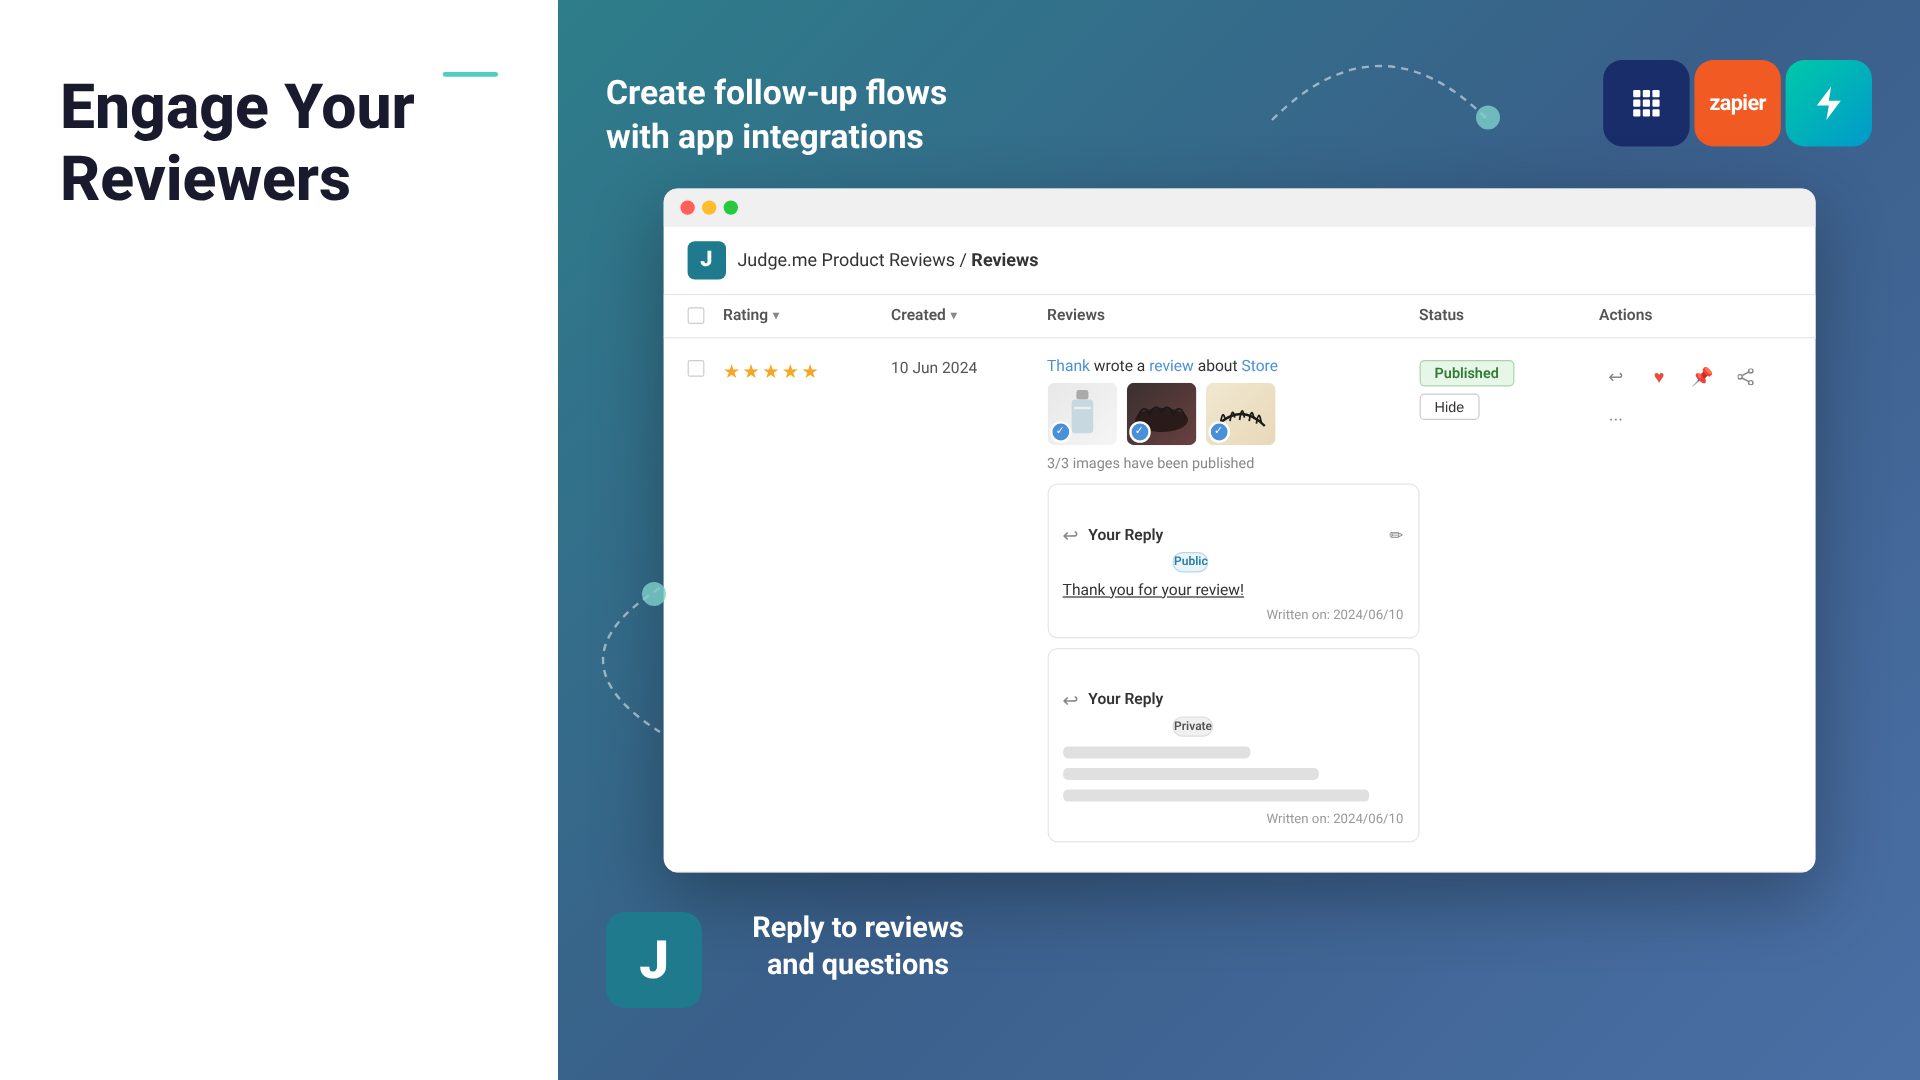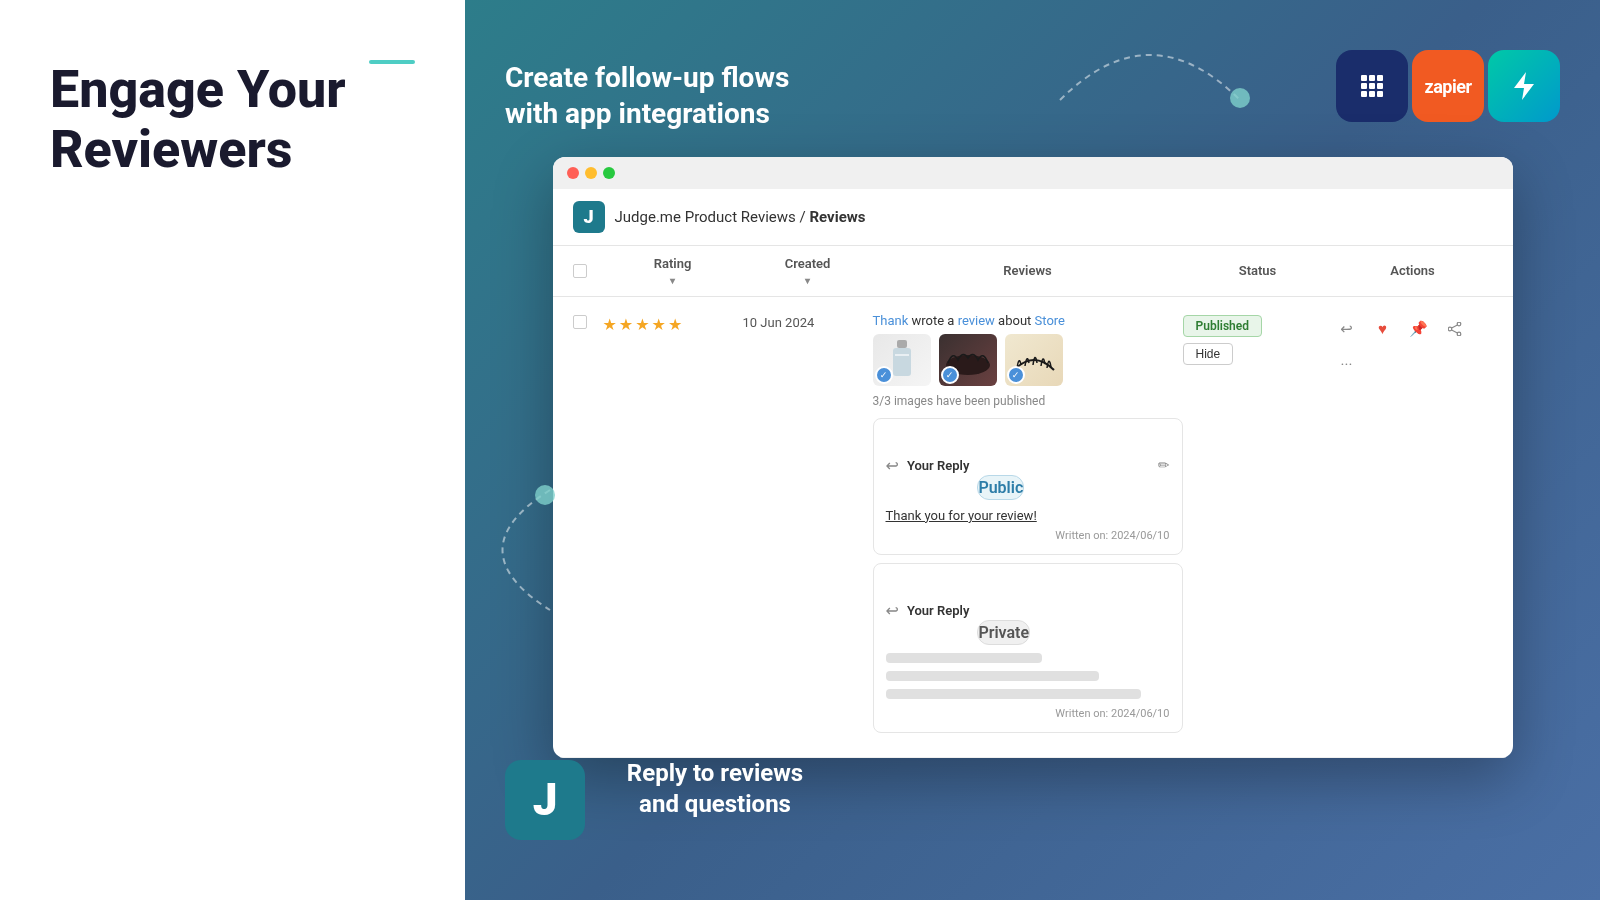--- a/index.html
+++ b/index.html
@@ -202,21 +202,20 @@
       border-bottom: 1px solid #e5e5e5;
       background: #fff;
     }
     .table-header-cell {
       font-size: 13px;
       font-weight: 600;
       color: #555;
       display: flex;
       align-items: center;
       gap: 4px;
-      flex-direction: column;
     }
     .col-check { width: 30px; }
     .col-rating { width: 140px; }
     .col-created { width: 130px; }
     .col-reviews { flex: 1; }
     .col-status { width: 150px; }
     .col-actions { width: 160px; }
 
     .dropdown-arrow {
       color: #888;
@@ -301,21 +300,21 @@
       display: flex;
       align-items: center;
       gap: 8px;
       margin-bottom: 8px;
     }
     .reply-arrow { color: #888; font-size: 16px; }
     .reply-label { font-size: 13px; font-weight: 600; color: #333; }
     .reply-badge {
       padding: 2px 0;
       border-radius: 12px;
-      font-size: 16px;
+      font-size: 10px;
       font-weight: 600;
       margin-top: 44px;
     }
     .badge-public { background: #e8f4f8; color: #2d7da8; border: 1px solid #b8d8e8; }
     .badge-private { background: #f0f0f0; color: #555; border: 1px solid #ddd; }
     .reply-edit { margin-left: auto; color: #888; font-size: 14px; cursor: pointer; }
     .reply-text-content { font-size: 13px; color: #333; margin-bottom: 6px; text-decoration: underline; }
     .reply-date { font-size: 11px; color: #999; text-align: right; }
 
     

